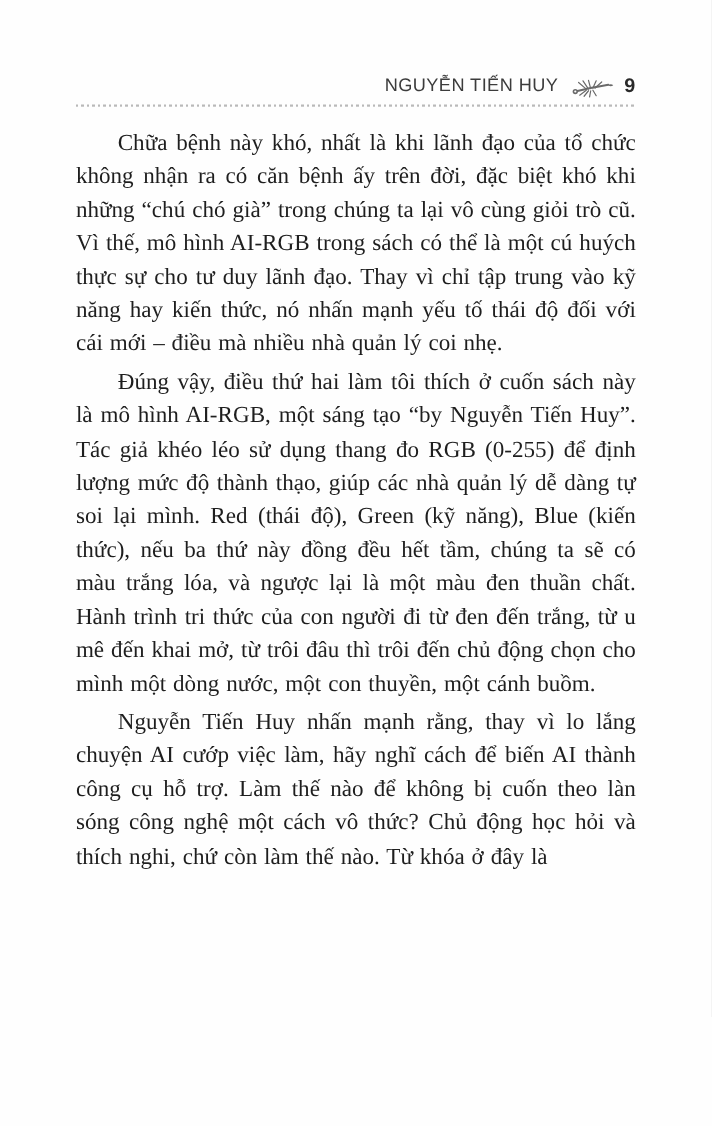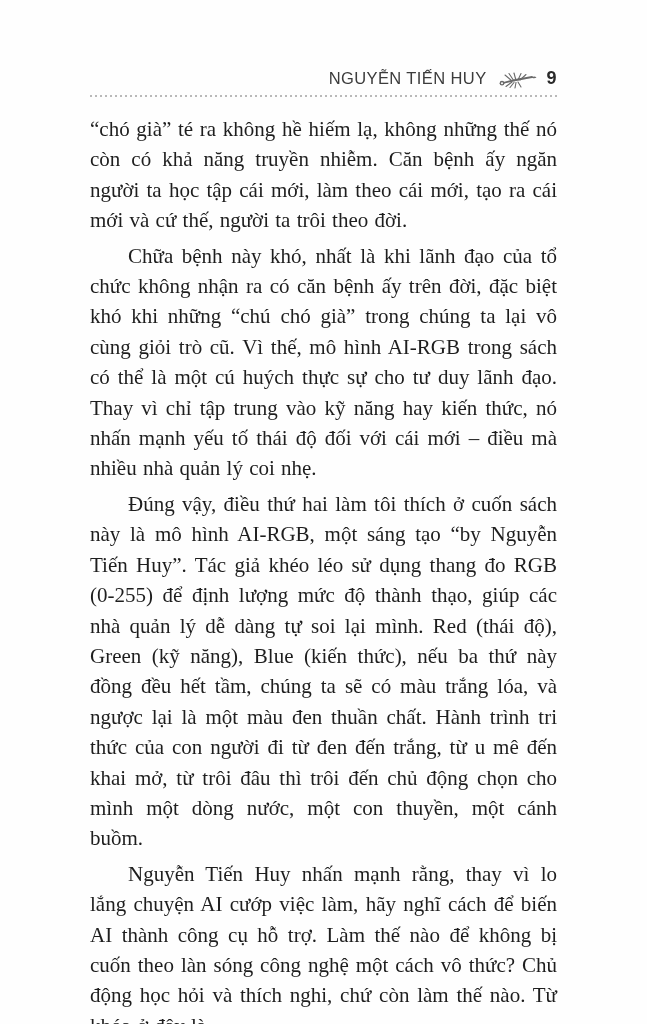--- a/index.html
+++ b/index.html
@@ -7,21 +7,21 @@
     padding: 0;
     background: #e8e8e8;
   }
   .page {
     position: relative;
     width: 647px;
     height: 1024px;
     margin: 0 auto;
     background: #fefefe;
     box-sizing: border-box;
-    padding: 0 90px;
+    padding: 0 69px;
     overflow: hidden;
   }
   .page-header {
     margin-top: 68px;
     display: flex;
     justify-content: flex-end;
     align-items: center;
     gap: 9px;
     font-family: "Liberation Sans", sans-serif;
     font-size: 16.5px;
@@ -91,19 +91,18 @@
           <circle cx="6" cy="12.2" r="1" fill="#fefefe" stroke="none"></circle>
         </g>
       </svg>
     </span>
     <span class="page-number">9</span>
   </header>
 
   <div class="dotted-rule"></div>
 
   <main class="page-body">
-    <p class="para no-indent">“chó già” té ra không hề hiếm lạ, không những thế nó còn có khả năng truyền nhiễm. Căn bệnh ấy ngăn người ta học tập cái mới, làm theo cái mới, tạo ra cái mới và cứ thế, người ta trôi theo đời.</p>
     <p class="para indent">Chữa bệnh này khó, nhất là khi lãnh đạo của tổ chức không nhận ra có căn bệnh ấy trên đời, đặc biệt khó khi những “chú chó già” trong chúng ta lại vô cùng giỏi trò cũ. Vì thế, mô hình AI-RGB trong sách có thể là một cú huých thực sự cho tư duy lãnh đạo. Thay vì chỉ tập trung vào kỹ năng hay kiến thức, nó nhấn mạnh yếu tố thái độ đối với cái mới – điều mà nhiều nhà quản lý coi nhẹ.</p>
     <p class="para indent">Đúng vậy, điều thứ hai làm tôi thích ở cuốn sách này là mô hình AI-RGB, một sáng tạo “by Nguyễn Tiến Huy”. Tác giả khéo léo sử dụng thang đo RGB (0-255) để định lượng mức độ thành thạo, giúp các nhà quản lý dễ dàng tự soi lại mình. Red (thái độ), Green (kỹ năng), Blue (kiến thức), nếu ba thứ này đồng đều hết tầm, chúng ta sẽ có màu trắng lóa, và ngược lại là một màu đen thuần chất. Hành trình tri thức của con người đi từ đen đến trắng, từ u mê đến khai mở, từ trôi đâu thì trôi đến chủ động chọn cho mình một dòng nước, một con thuyền, một cánh buồm.</p>
     <p class="para indent">Nguyễn Tiến Huy nhấn mạnh rằng, thay vì lo lắng chuyện AI cướp việc làm, hãy nghĩ cách để biến AI thành công cụ hỗ trợ. Làm thế nào để không bị cuốn theo làn sóng công nghệ một cách vô thức? Chủ động học hỏi và thích nghi, chứ còn làm thế nào. Từ khóa ở đây là</p>
   </main>
 
 </div>
 
 </body></html>

